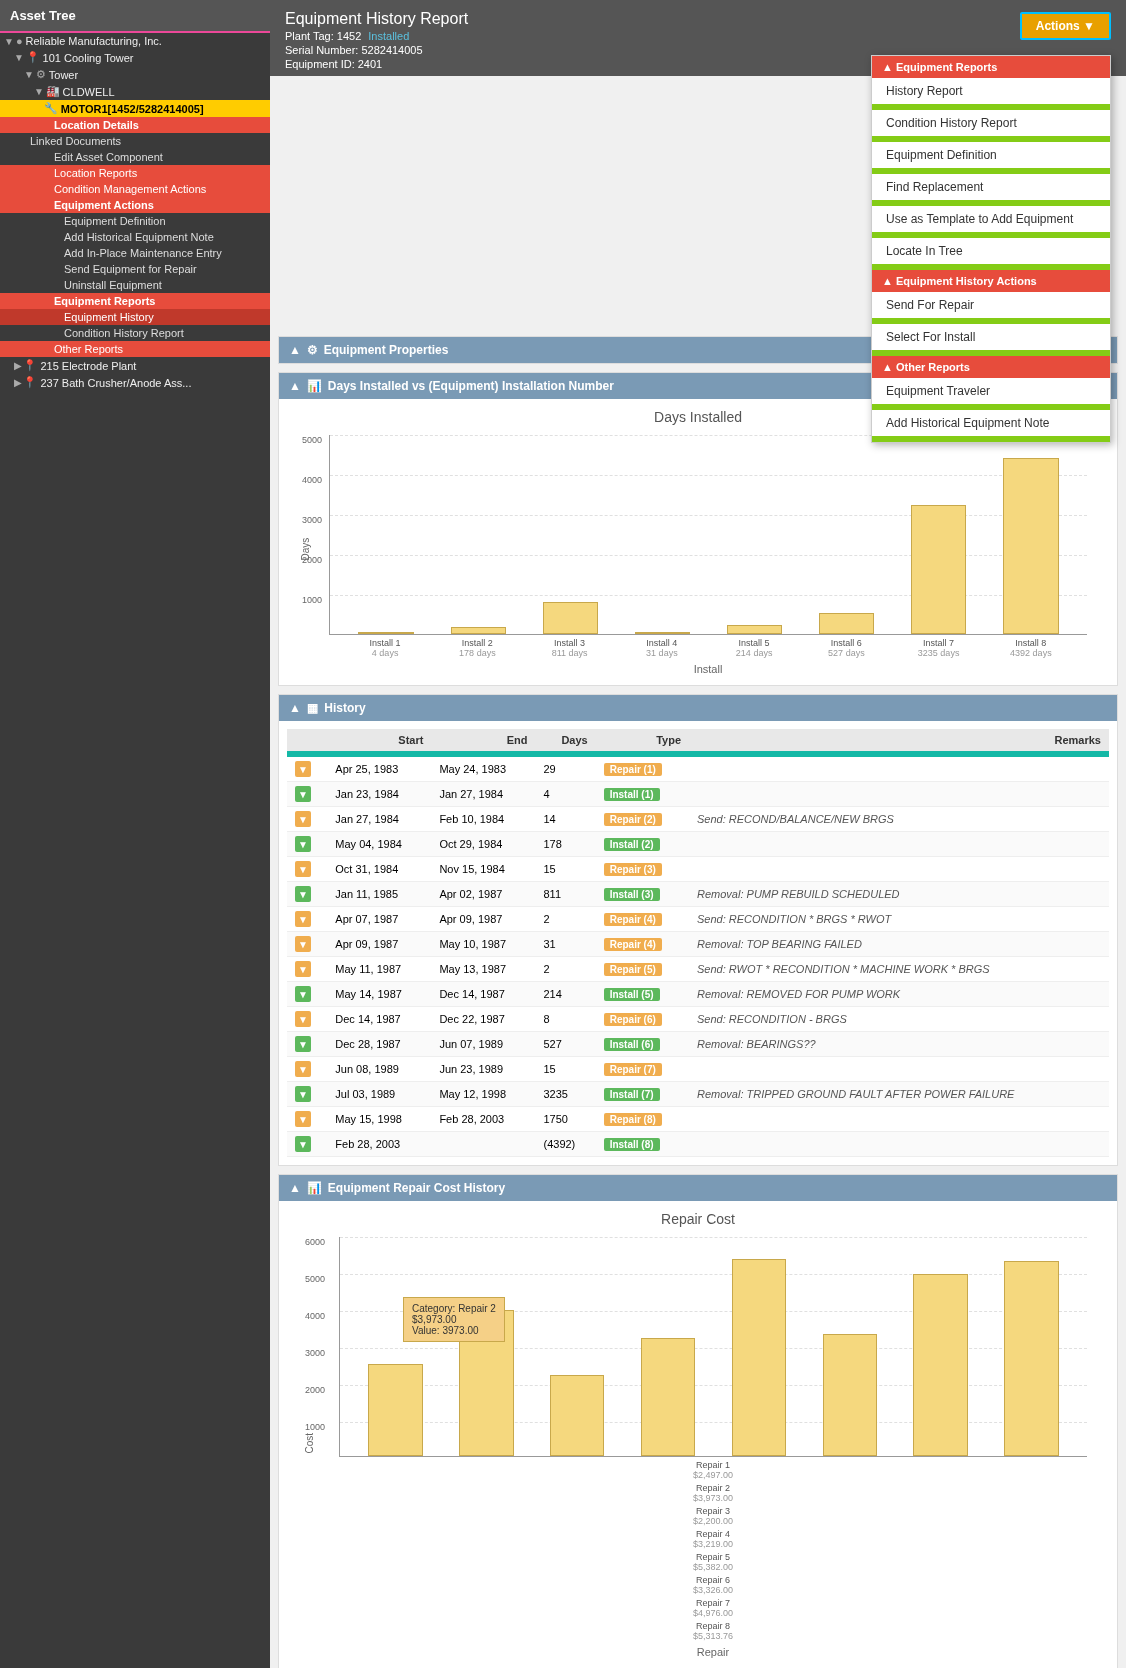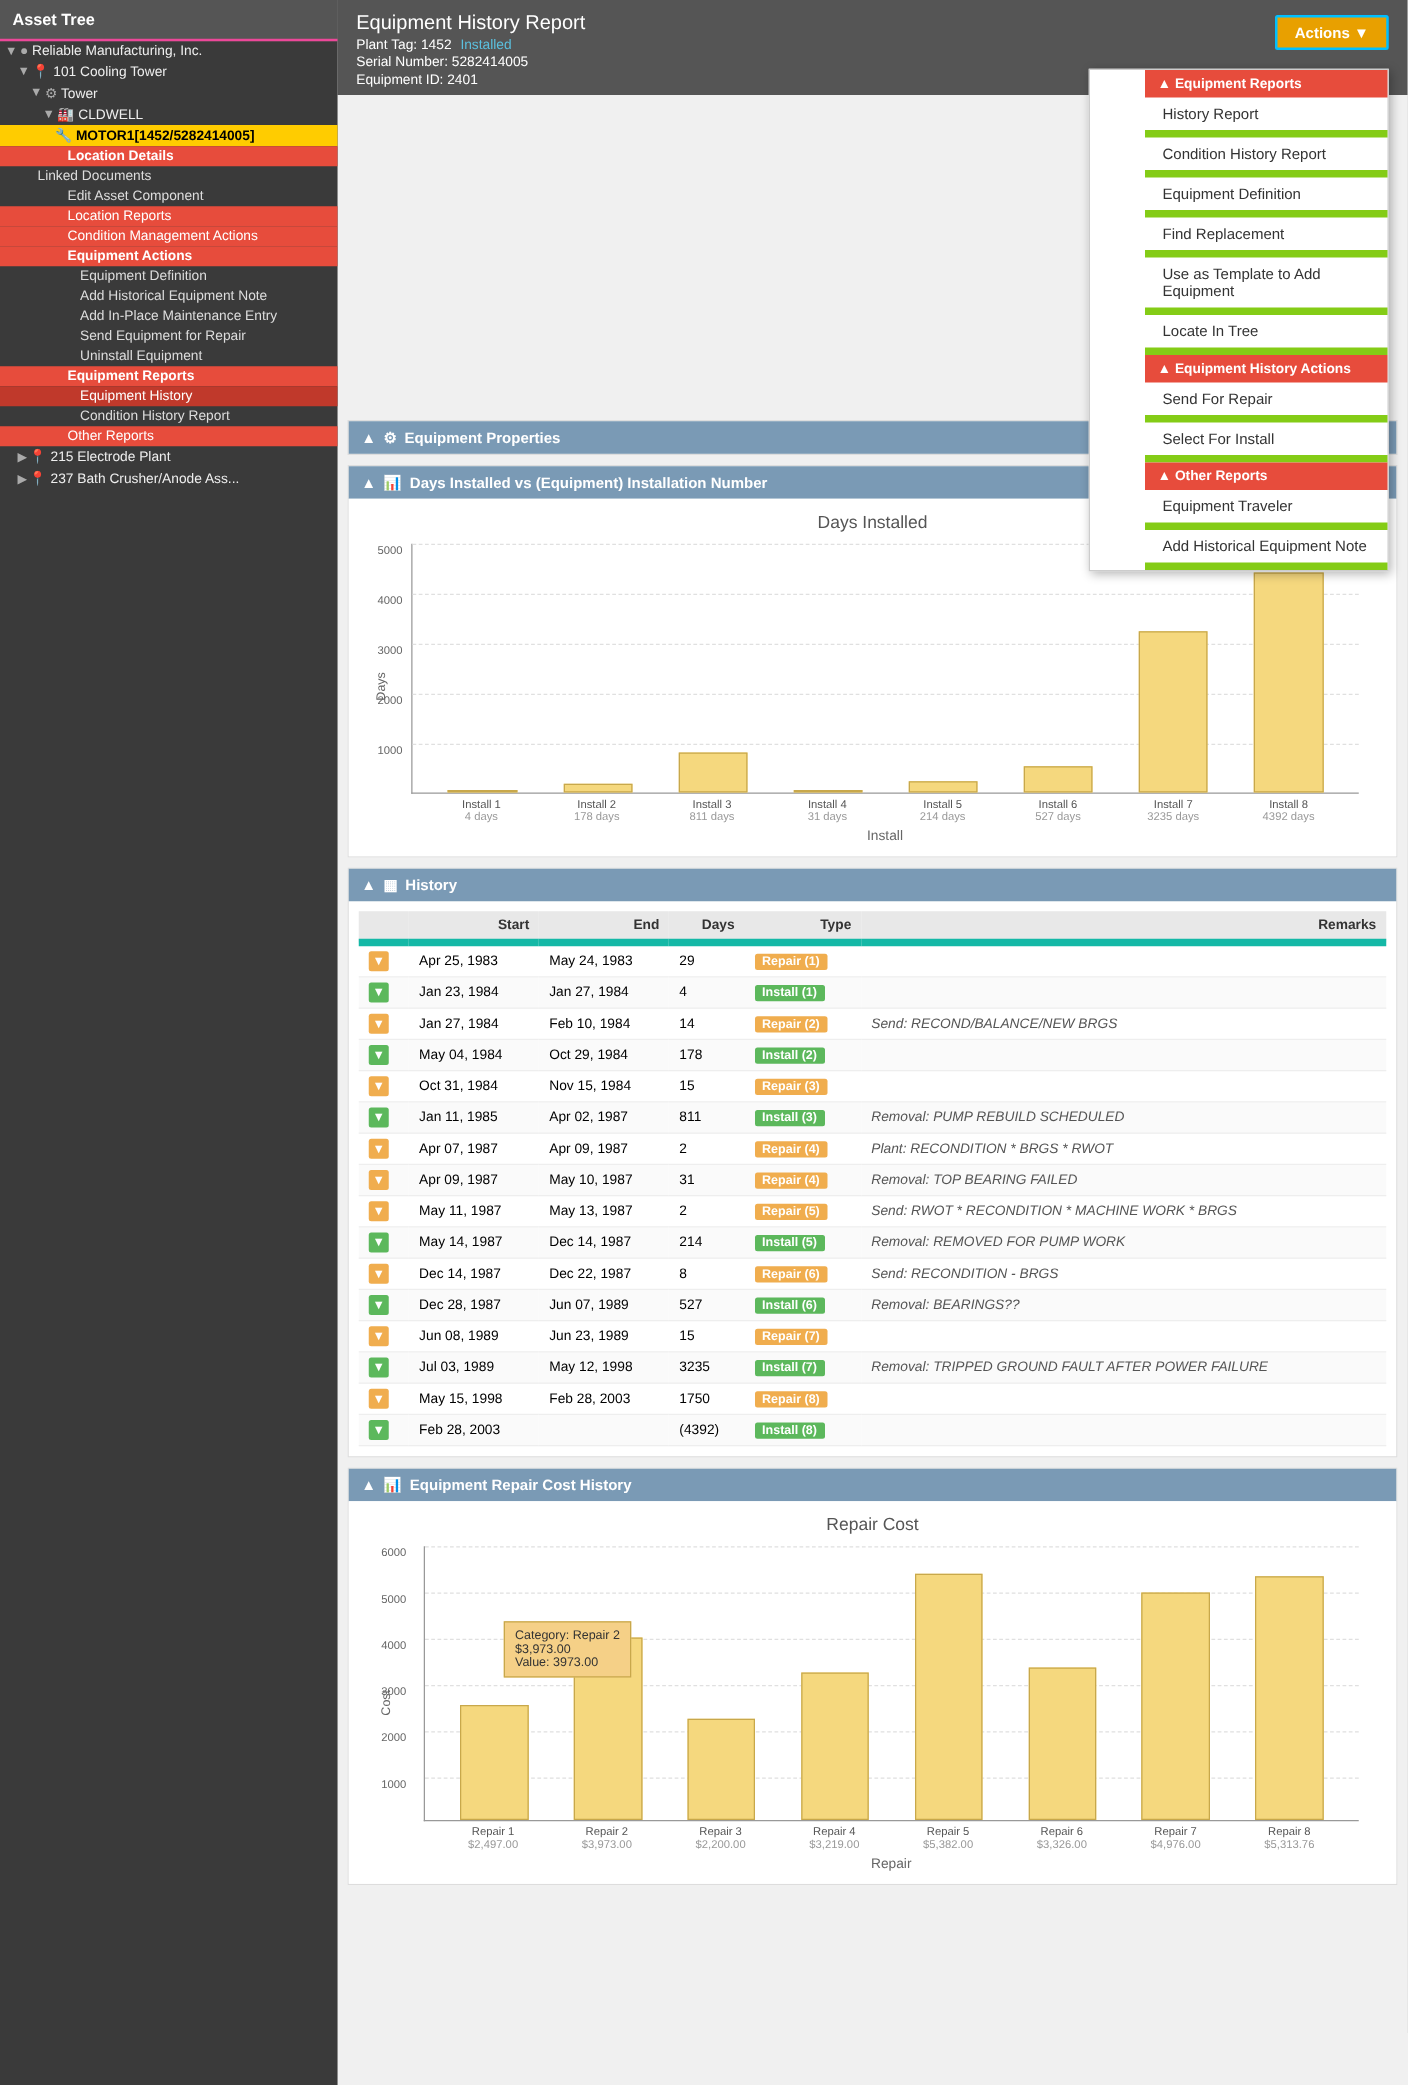--- a/index.html
+++ b/index.html
@@ -74,21 +74,20 @@
     .dropdown-menu {
       position: absolute;
       right: 15px;
       top: 55px;
       width: 240px;
       background: #fff;
       border: 1px solid #ccc;
       box-shadow: 2px 2px 8px rgba(0,0,0,0.3);
       z-index: 100;
       font-size: 12px;
-      padding-left: 44px;
     }
     .dropdown-section-header {
       background: #e74c3c;
       color: #fff;
       padding: 5px 10px;
       font-weight: bold;
       font-size: 11px;
     }
     .dropdown-item {
       padding: 6px 14px;
@@ -466,21 +465,21 @@
     <td>811</td>
     <td><span class="type-badge type-install">Install (3)</span></td>
     <td style="font-style:italic;color:#555;">Removal: PUMP REBUILD SCHEDULED</td>
   </tr>
             <tr>
     <td><button class="toggle-btn toggle-repair">▼</button></td>
     <td>Apr 07, 1987</td>
     <td>Apr 09, 1987</td>
     <td>2</td>
     <td><span class="type-badge type-repair">Repair (4)</span></td>
-    <td style="font-style:italic;color:#555;">Plant: RECONDITION * BRGS * RWOT</td>
+    <td style="font-style:italic;color:#555;">Send: RECONDITION * BRGS * RWOT</td>
   </tr>
             <tr>
     <td><button class="toggle-btn toggle-repair">▼</button></td>
     <td>Apr 09, 1987</td>
     <td>May 10, 1987</td>
     <td>31</td>
     <td><span class="type-badge type-repair">Repair (4)</span></td>
     <td style="font-style:italic;color:#555;">Removal: TOP BEARING FAILED</td>
   </tr>
             <tr>
@@ -604,21 +603,21 @@
             <div class="repair-bar" style="height:calc(220px * 3326 / 6000);"></div>
           </div>
           <div class="bar-group">
             <div class="repair-bar" style="height:calc(220px * 4976 / 6000);"></div>
           </div>
           <div class="bar-group">
             <div class="repair-bar" style="height:calc(220px * 5314 / 6000);"></div>
           </div>
         </div>
 
-        <div style="display:flex; padding: 0 10px;">
+        <div style="display:flex; padding: 0 10px; flex-direction: column;">
           <div class="bar-group">
               <div class="bar-label">Repair 1<br><span style="color:#999">$2,497.00</span></div>
             </div>
           <div class="bar-group">
               <div class="bar-label">Repair 2<br><span style="color:#999">$3,973.00</span></div>
             </div>
           <div class="bar-group">
               <div class="bar-label">Repair 3<br><span style="color:#999">$2,200.00</span></div>
             </div>
           <div class="bar-group">

